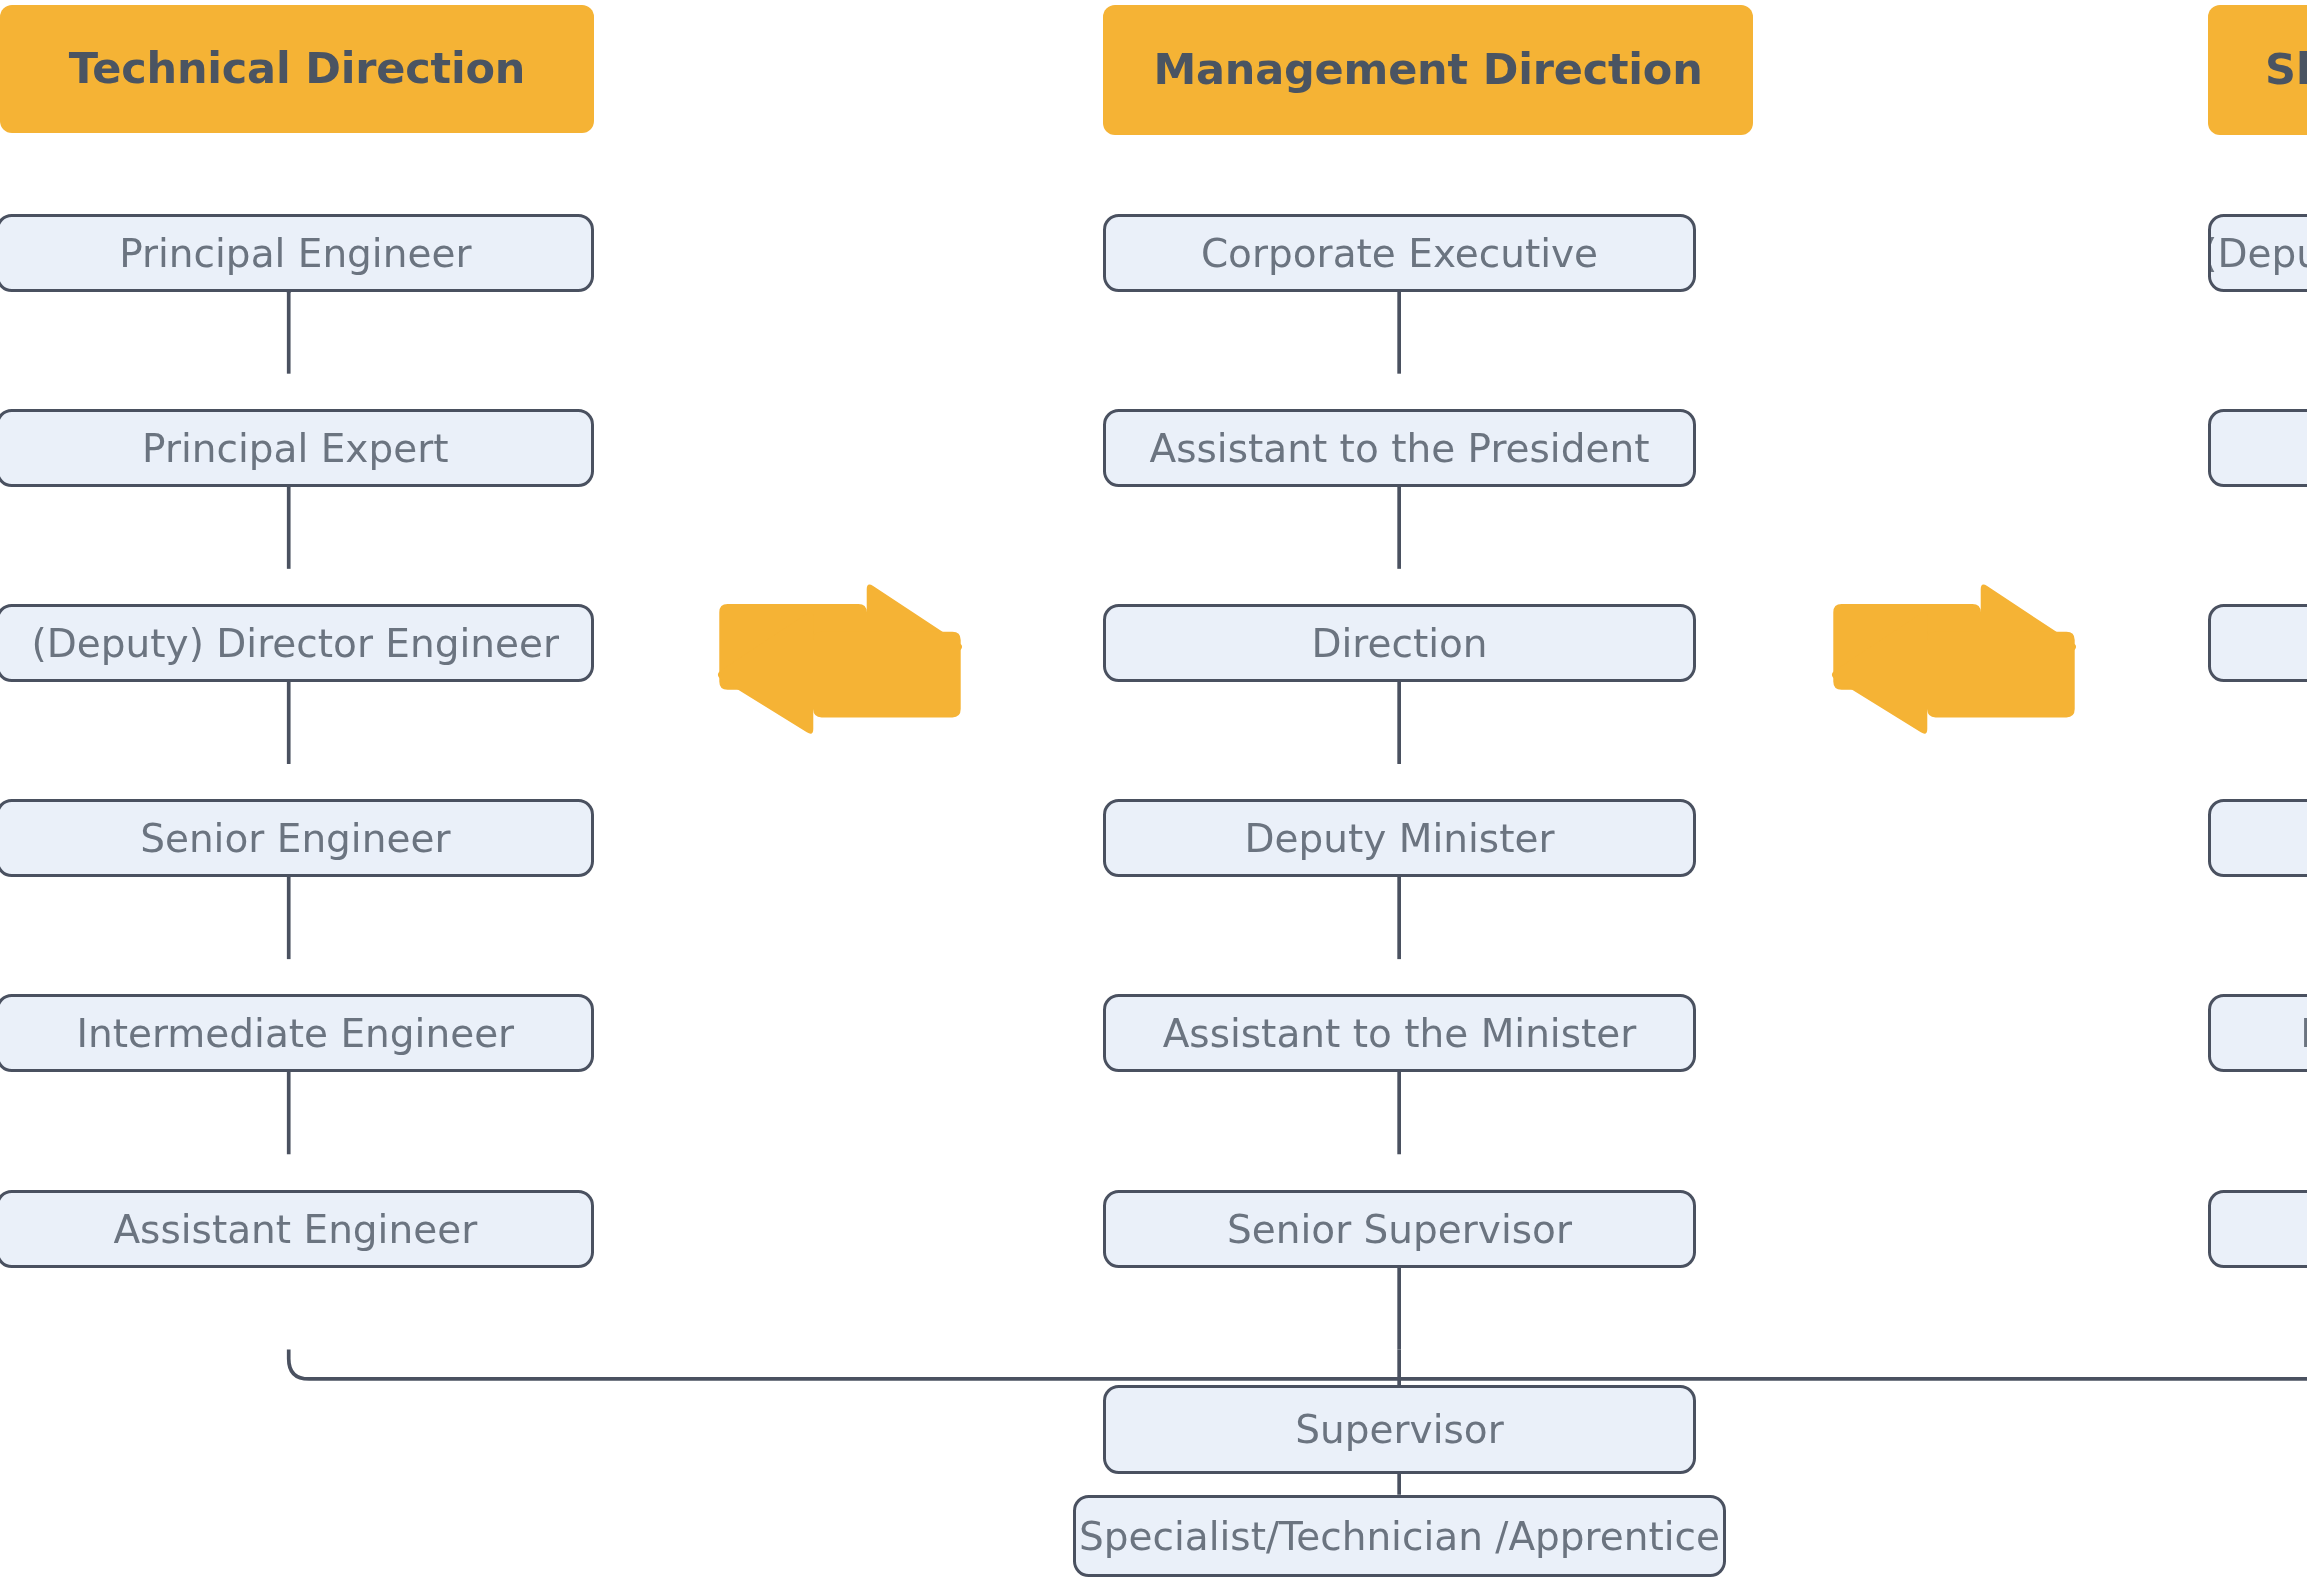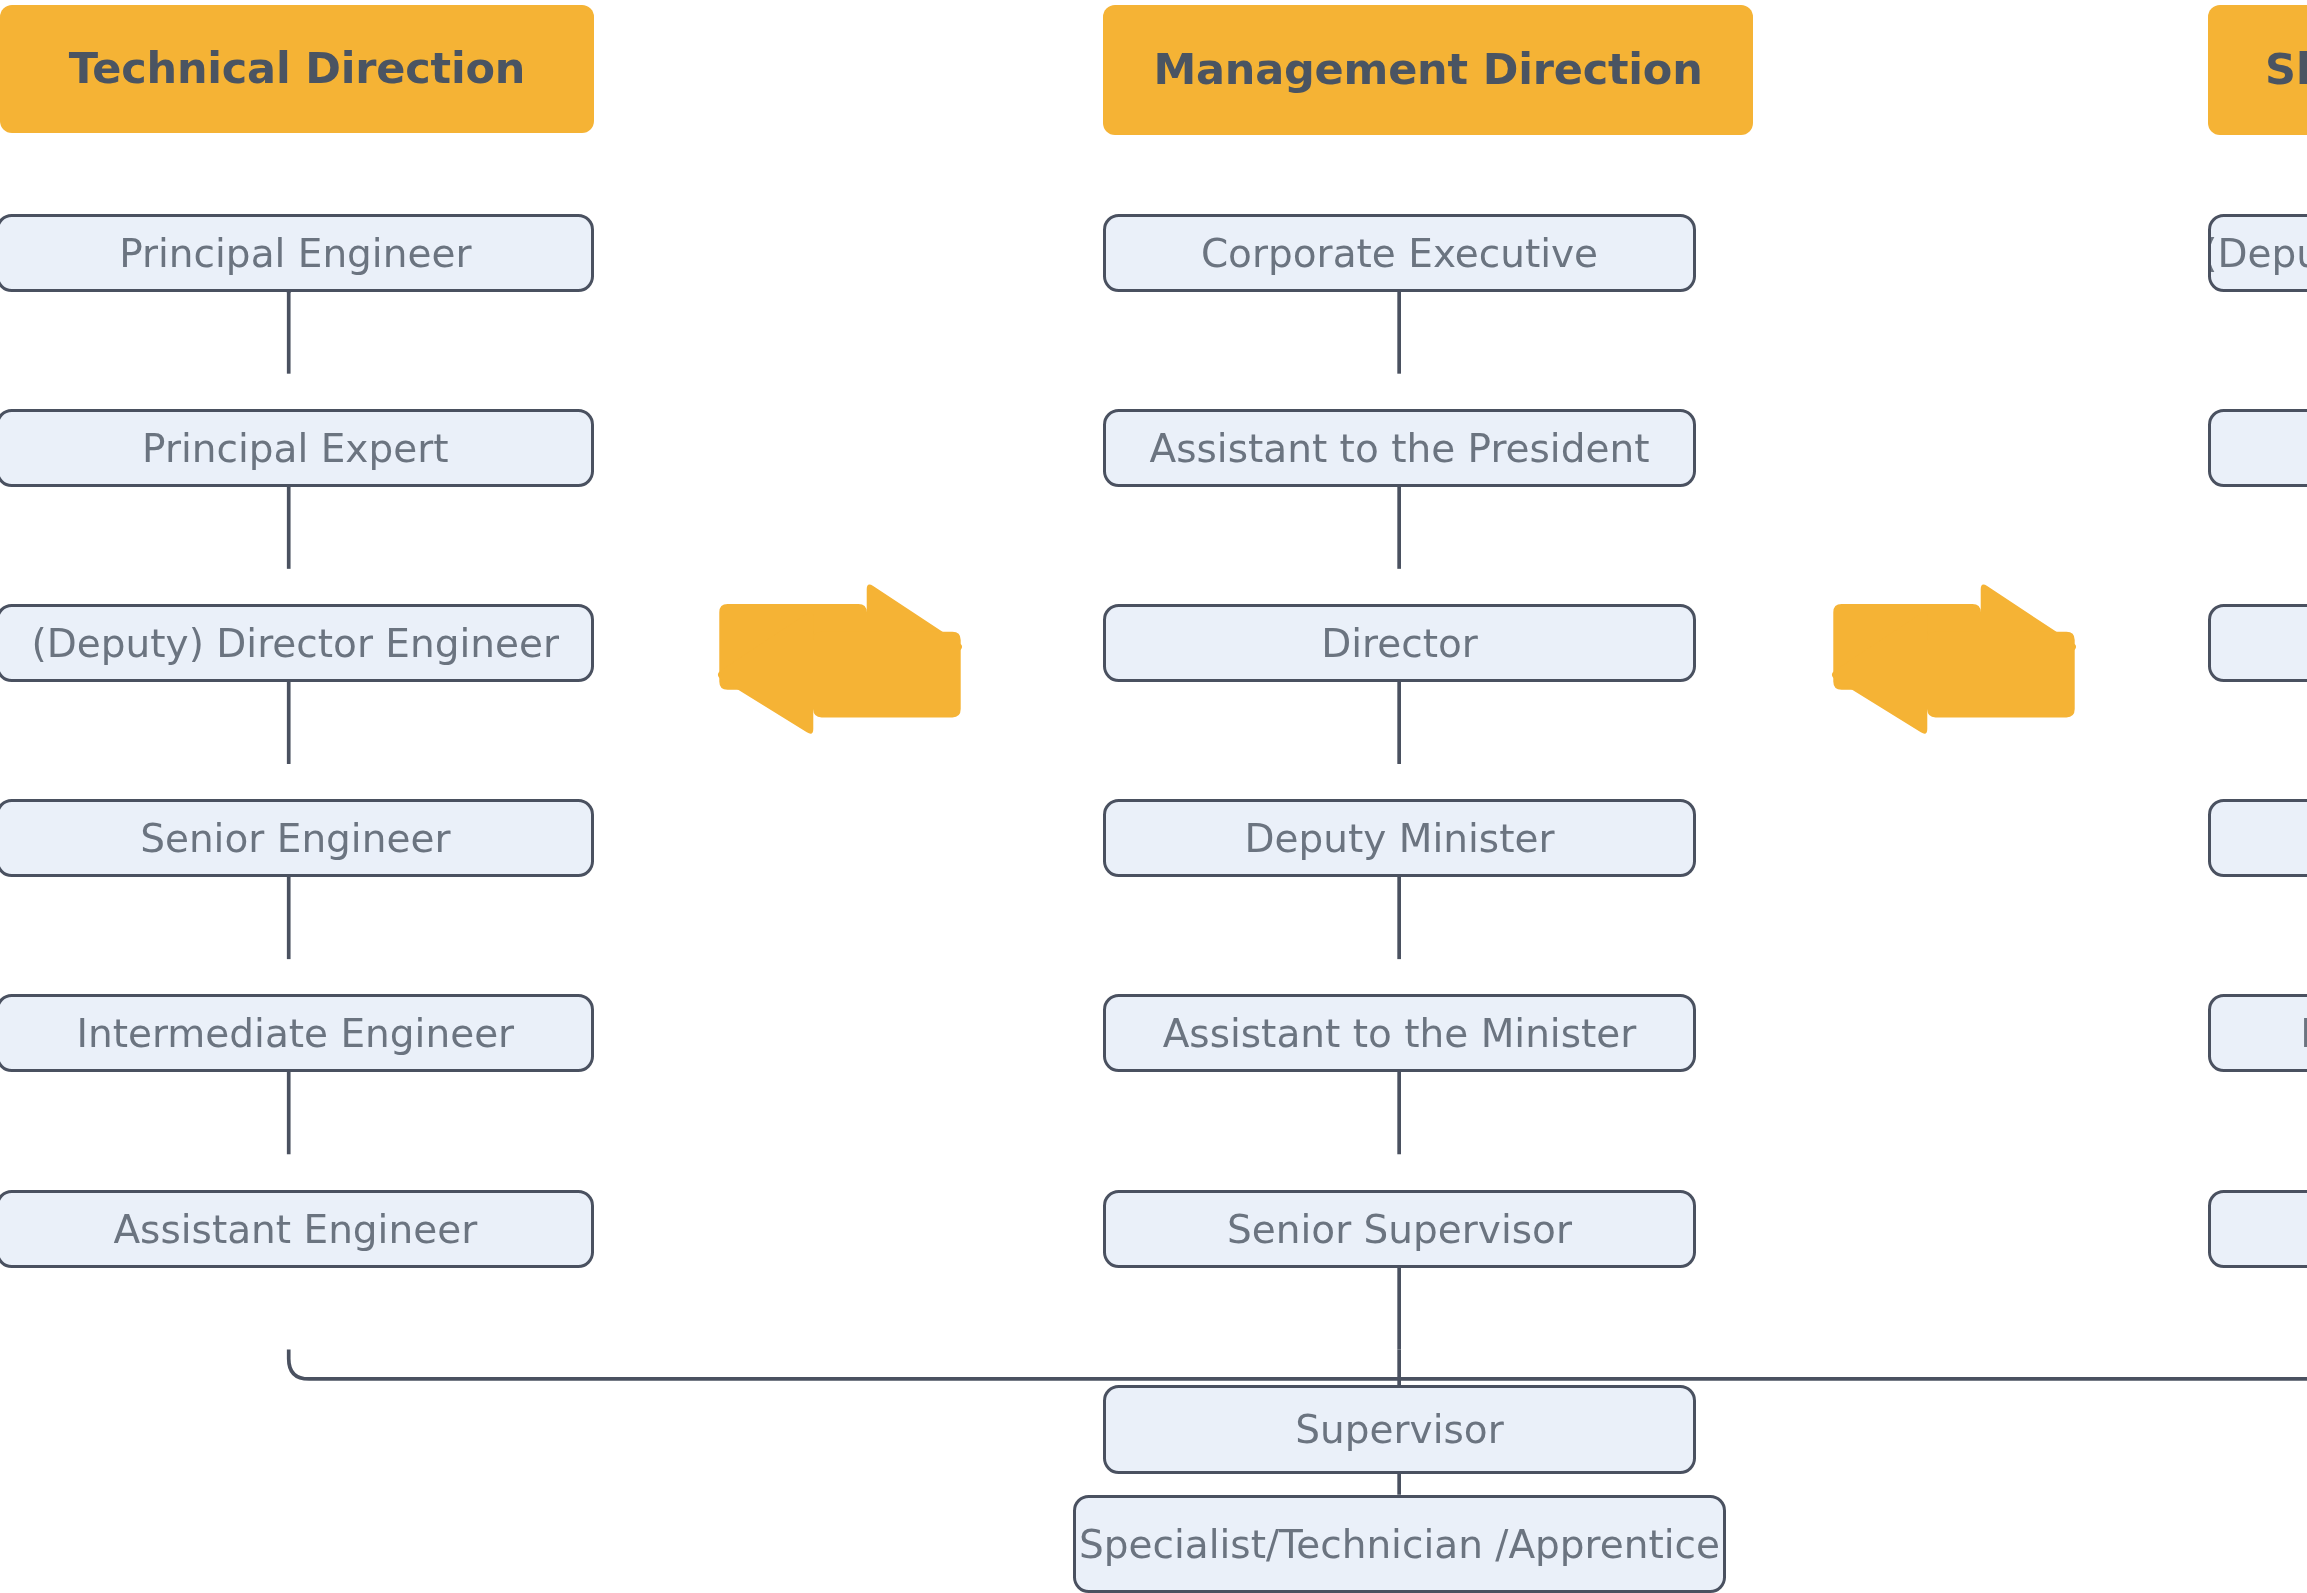--- a/index.html
+++ b/index.html
@@ -113,21 +113,21 @@
     <span>Assistant Engineer</span>
   </div>
 
   <div class="node" style="left:1103px;top:214px;width:593px;height:78px;">
     <span>Corporate Executive</span>
   </div>
   <div class="node" style="left:1103px;top:409px;width:593px;height:78px;">
     <span>Assistant to the President</span>
   </div>
   <div class="node" style="left:1103px;top:604px;width:593px;height:78px;">
-    <span>Director</span>
+    <span>Direction</span>
   </div>
   <div class="node" style="left:1103px;top:799px;width:593px;height:78px;">
     <span>Deputy Minister</span>
   </div>
   <div class="node" style="left:1103px;top:994px;width:593px;height:78px;">
     <span>Assistant to the Minister</span>
   </div>
   <div class="node" style="left:1103px;top:1190px;width:593px;height:78px;">
     <span>Senior Supervisor</span>
   </div>
@@ -147,21 +147,21 @@
   <div class="node" style="left:2208px;top:799px;width:598px;height:78px;">
     
   </div>
   <div class="node" style="left:2208px;top:994px;width:598px;height:78px;">
     <span>Intermediate Laborer</span>
   </div>
   <div class="node" style="left:2208px;top:1190px;width:598px;height:78px;">
     
   </div>
 
-  <div class="node" style="left:1073px;top:1495px;width:653px;height:98px;">
+  <div class="node" style="left:1073px;top:1495px;width:653px;height:82px;">
     <span>Specialist/Technician /Apprentice</span>
   </div>
 
   <div class="swap-arrows" style="left:711px;top:579px;width:258px;height:157px;">
     <svg width="258" height="157" viewBox="0 0 560 340" xmlns="http://www.w3.org/2000/svg">
 
       <path d="M18 72 q0-18 18-18 L320 54 q18 0 18 18 L338 22 q0-16 14-7 L537 137 q16 10 0 21 L352 272 q-14 9-14-7 L338 222 q0 18-18 18 L36 240 q-18 0-18-18 Z" fill="#F5B335"></path>
 
       <path d="M542 190 q0-18-18-18 L240 172 q-18 0-18 18 L222 140 q0-16-14-7 L23 255 q-16 10 0 21 L208 390 q14 9 14-7 L222 340 q0 18 18 18 L524 358 q18 0 18-18 Z" transform="translate(0,-58)" fill="#F5B335"></path>
     </svg>

